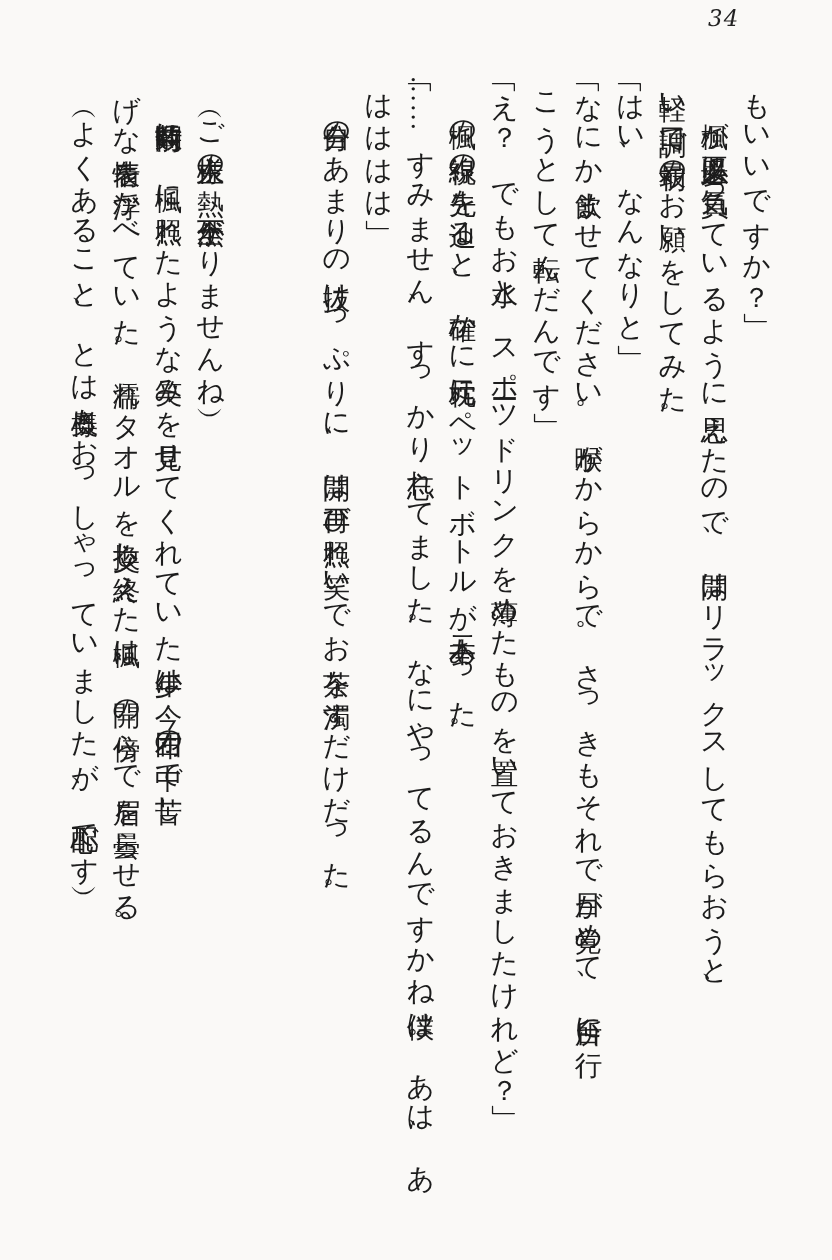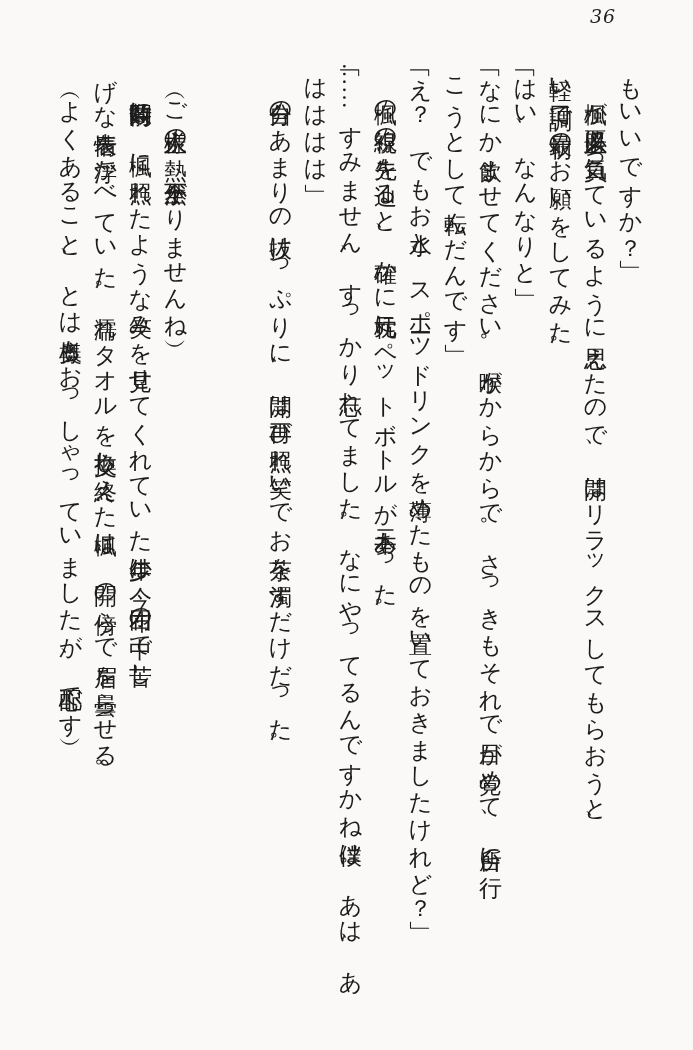--- a/index.html
+++ b/index.html
@@ -43,21 +43,21 @@
     white-space: nowrap;
   }
   .text-line.indent { text-indent: 1em; }
   
   .text-line.gap-before { margin-block-start: 70px; }
 </style>
 </head>
 <body style="background: rgb(250, 249, 247);">
 
 <div class="book-page">
-  <div class="page-number">36</div>
+  <div class="page-number">34</div>
   <div class="text-block" style="color: rgb(28, 28, 28);">
       <p class="text-line">もいいですか？」</p>
       <p class="text-line indent">楓が必要以上に気負っているように思えたので、開はリラックスしてもらおうと、</p>
       <p class="text-line">軽い口調で最初のお願いをしてみた。</p>
       <p class="text-line">「はい、なんなりと」</p>
       <p class="text-line">「なにか飲ませてください。喉がからからで。さっきもそれで目が覚めて、台所に行</p>
       <p class="text-line">こうとして転んだんです」</p>
       <p class="text-line">「え？　でもお水と、スポーツドリンクを薄めたものを置いておきましたけれど？」</p>
       <p class="text-line indent">楓の視線の先を辿ると、確かに枕元にペットボトルが二本あった。</p>
       <p class="text-line">「……すみません、すっかり忘れてました。なにやってるんですかね僕は。あは、あ</p>

